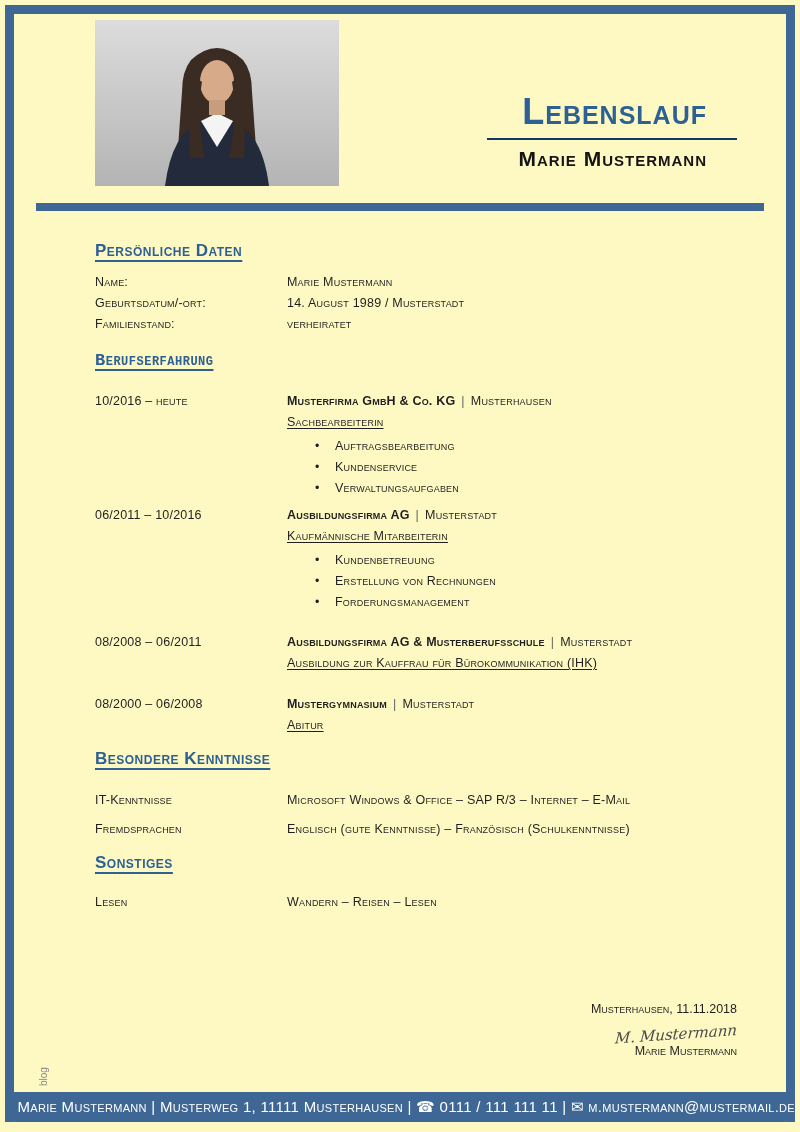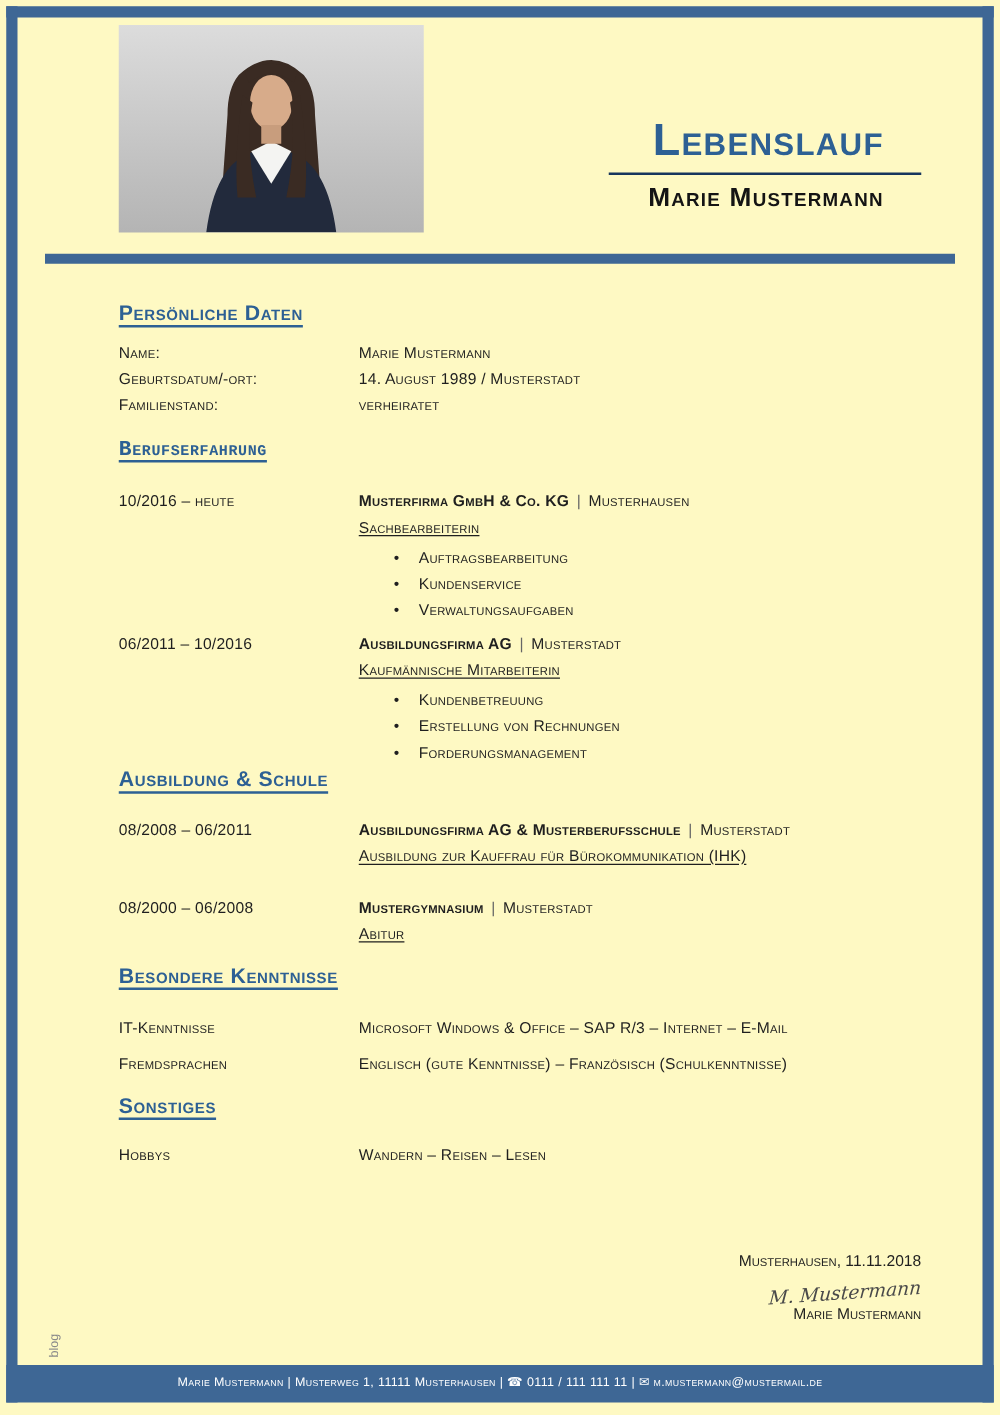--- a/index.html
+++ b/index.html
@@ -46,21 +46,21 @@
 
   
   .signoff { position:absolute; right:63px; top:1000px; text-align:right; font-size:12.5px; }
   .place-date { line-height:18px; }
   .signature-script { font-family:"DejaVu Serif", serif; font-style:italic; font-variant:normal;
     font-size:15px; color:#4a4a4a; line-height:24px; transform:rotate(-4deg) skewX(-8deg); transform-origin:right center; }
   .sign-name { line-height:18px; }
 
   
   .footer-bar { position:absolute; left:5px; right:5px; bottom:10px; height:30px; background:var(--frame);
-    color:#fff; text-align:center; line-height:30px; font-size:10px; letter-spacing:.3px; font-variant:small-caps; }
+    color:#fff; text-align:right; line-height:30px; font-size:15px; letter-spacing:.3px; font-variant:small-caps;border-radius:10px; }
 
   .watermark { position:absolute; left:38px; top:1040px; height:46px; writing-mode:vertical-rl;
     transform:rotate(180deg); font-size:10px; color:#8a8a8a; font-variant:normal; }
 </style>
 </head>
 <body style="--frame: #3e6795; --heading: #2d6094;">
 
 <div class="page">
 
   <div class="frame frame-top"></div>
@@ -132,21 +132,20 @@
         </div>
         <div class="role">Kaufmännische Mitarbeiterin</div>
         <ul class="bullets">
           <li>Kundenbetreuung</li>
           <li>Erstellung von Rechnungen</li>
           <li>Forderungsmanagement</li>
         </ul>
       </div>
     </div>
 
-    <h2 class="section-heading mt10">Ausbildung &amp; Schule</h2>
 
     <div class="entry">
       <div>08/2008 – 06/2011</div>
       <div>
         <div>
           <span class="company">Ausbildungsfirma AG &amp; Musterberufsschule</span><span class="pipe">|</span><span>Musterstadt</span>
         </div>
         <div class="role">Ausbildung zur Kauffrau für Bürokommunikation (IHK)</div>
       </div>
     </div>
@@ -169,21 +168,21 @@
       </div>
       <div class="kv">
         <span>Fremdsprachen</span>
         <span>Englisch  (gute Kenntnisse)  –  Französisch  (Schulkenntnisse)</span>
       </div>
     </div>
 
     <h2 class="section-heading mt8">Sonstiges</h2>
     <div class="kv-rows" style="margin-top:18px;">
       <div class="kv">
-        <span>Hobbys</span>
+        <span>Lesen</span>
         <span>Wandern  –  Reisen  –  Lesen</span>
       </div>
     </div>
 
   </div>
 
   <div class="signoff">
     <div class="place-date">Musterhausen, 11.11.2018</div>
     <div class="signature-script">M. Mustermann</div>
     <div class="sign-name">Marie Mustermann</div>

